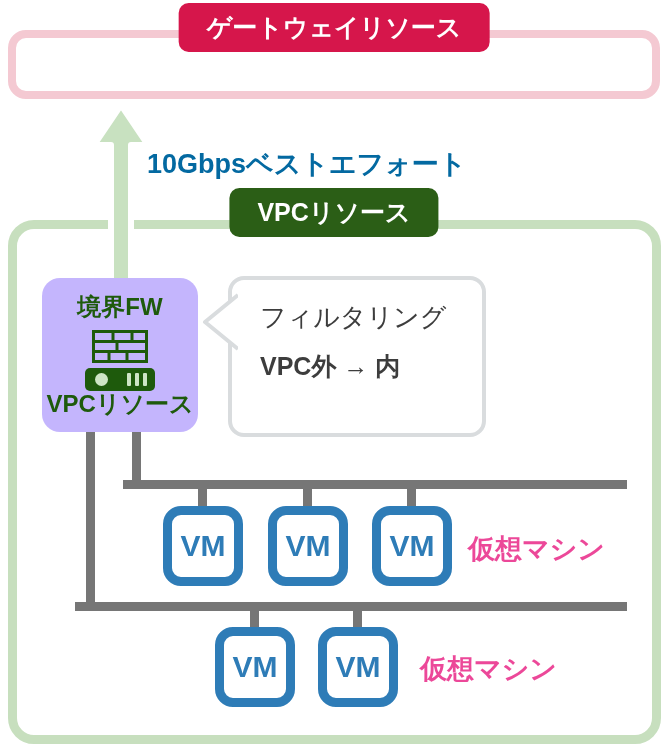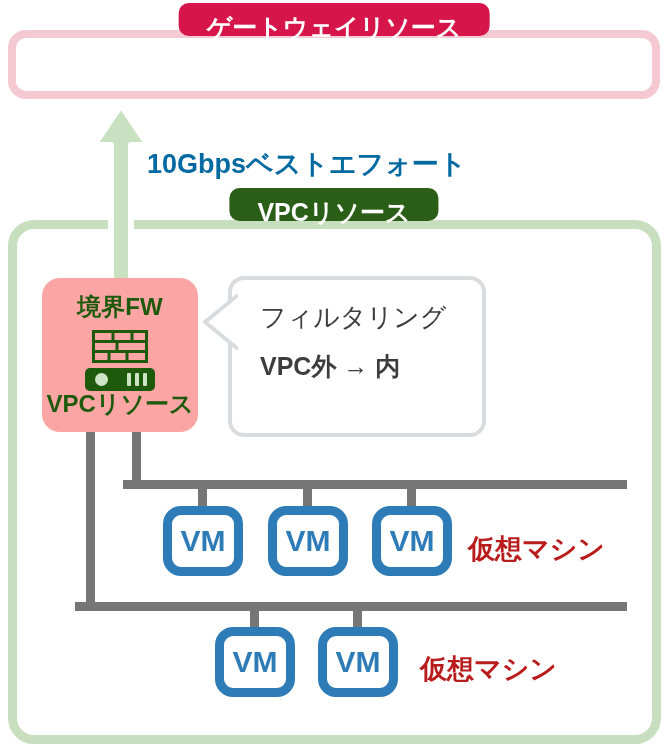--- a/index.html
+++ b/index.html
@@ -17,21 +17,21 @@
   .gw-box {
     left: 8px; top: 30px; width: 652px; height: 69px;
     background: #fff; border: 8px solid #f4c9d2; border-radius: 18px;
     box-sizing: border-box; z-index: 1;
   }
   .badge {
     display: inline-block; white-space: nowrap;
     color: #fff; font-weight: 700; font-size: 25px;
     border-radius: 10px; z-index: 5;
     left: 50%; transform: translateX(-50%);
-    padding: 0 28px; line-height: 49px; height: 33px;
+    padding: 0 28px; line-height: 49px; height: 49px;
   }
   .gw-badge { top: 3px; background: #d6164b; }
   .vpc-badge { top: 188px; background: #2b5e16; }
 
   
   .vpc-box {
     left: 8px; top: 220px; width: 653px; height: 524px;
     background: #fff; border: 9px solid #c7dfbe; border-radius: 26px;
     box-sizing: border-box; z-index: 1;
   }
@@ -39,21 +39,21 @@
   
   .up-arrow { left: 85px; top: 100px; z-index: 2; }
   .bw-label {
     left: 147px; top: 146px; font-size: 27px; font-weight: 700;
     color: #0369a1; white-space: nowrap; z-index: 2;
   }
 
   
   .fw-box {
     left: 42px; top: 278px; width: 156px; height: 154px;
-    background: #fca5a5; border-radius: 18px; z-index: 3;
+    background: #c4b5fd; border-radius: 18px; z-index: 3;
   }
   .fw-text {
     position: absolute; left: 0; width: 100%; text-align: center;
     color: #1e5a0c; font-weight: 700; font-size: 24px; white-space: nowrap;
   }
   .fw-name { top: 13px; }
   .fw-router { bottom: 12px; }
   .fw-wall { position: absolute; left: 50px; top: 52px; }
   .appliance {
     position: absolute; left: 43px; top: 90px; width: 70px; height: 23px;
@@ -86,30 +86,30 @@
   .bus1    { left: 123px; top: 480px; width: 504px; height: 9px; }
   .stub1a  { left: 198px; top: 487px; width: 9px; height: 20px; }
   .stub1b  { left: 303px; top: 487px; width: 9px; height: 20px; }
   .stub1c  { left: 407px; top: 487px; width: 9px; height: 20px; }
   .bus2    { left: 75px;  top: 602px; width: 552px; height: 9px; }
   .stub2a  { left: 250px; top: 609px; width: 9px; height: 19px; }
   .stub2b  { left: 353px; top: 609px; width: 9px; height: 19px; }
 
   
   .vm {
-    width: 80px; height: 70px; box-sizing: border-box;
+    width: 80px; height: 80px; box-sizing: border-box;
     background: #fff; border: 9px solid #2e7cb7; border-radius: 18px;
     color: #2e7cb7; font-weight: 700; font-size: 30px;
     display: flex; align-items: center; justify-content: center;
     z-index: 3;
   }
   .vm1a { left: 163px; top: 506px; } .vm1b { left: 268px; top: 506px; } .vm1c { left: 372px; top: 506px; }
   .vm2a { left: 215px; top: 627px; } .vm2b { left: 318px; top: 627px; }
   .vm-label {
-    font-size: 27px; font-weight: 700; color: #b91c1c; white-space: nowrap; z-index: 2;
+    font-size: 27px; font-weight: 700; color: #ec4899; white-space: nowrap; z-index: 2;
   }
   .vm-label1 { left: 468px; top: 531px; }
   .vm-label2 { left: 420px; top: 651px; }
 </style>
 </head>
 <body>
 
 <div class="stage">
 
   <div class="abs gw-box"></div>

